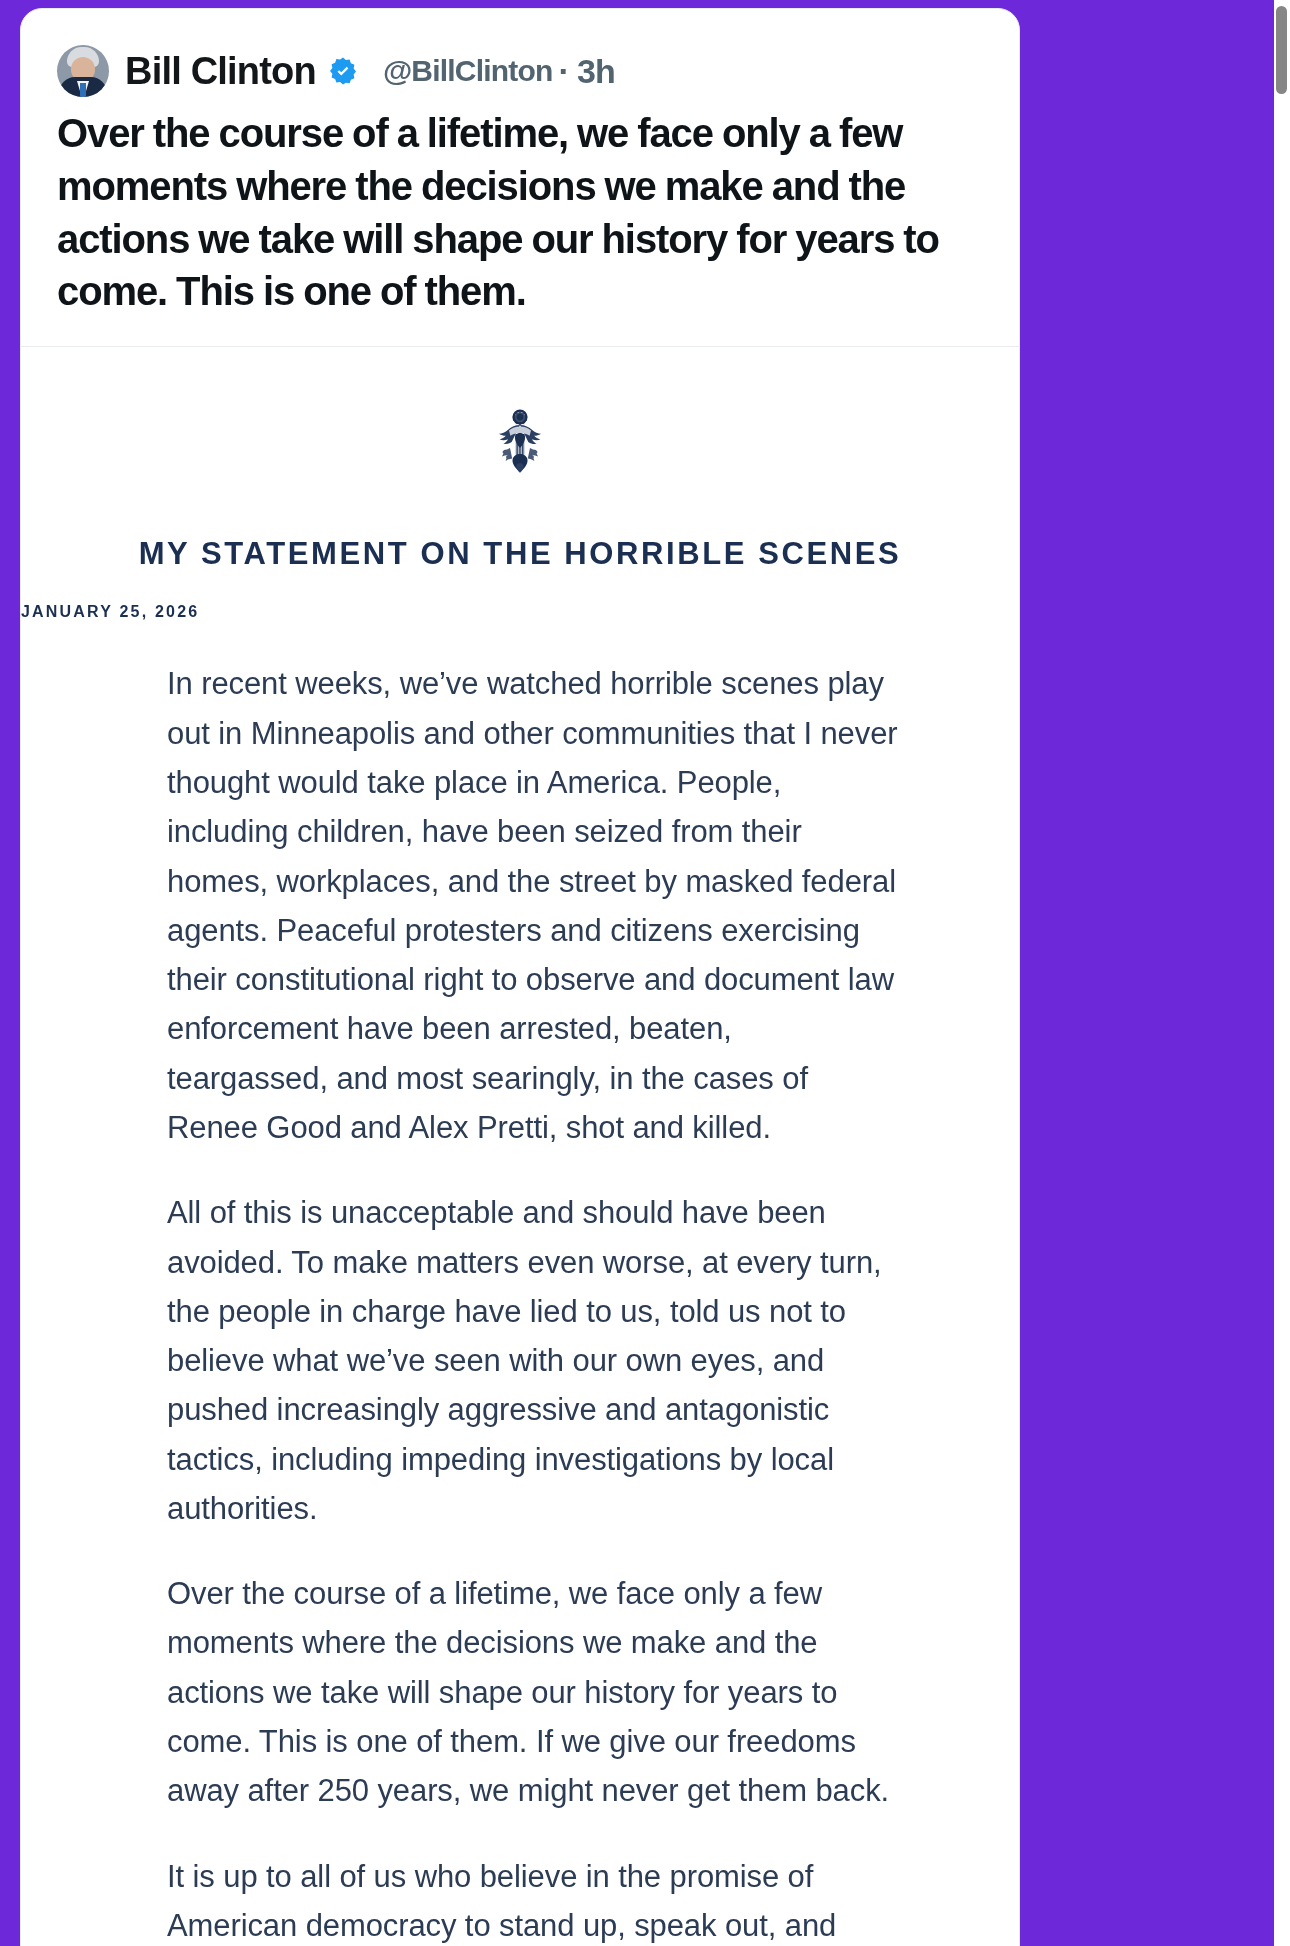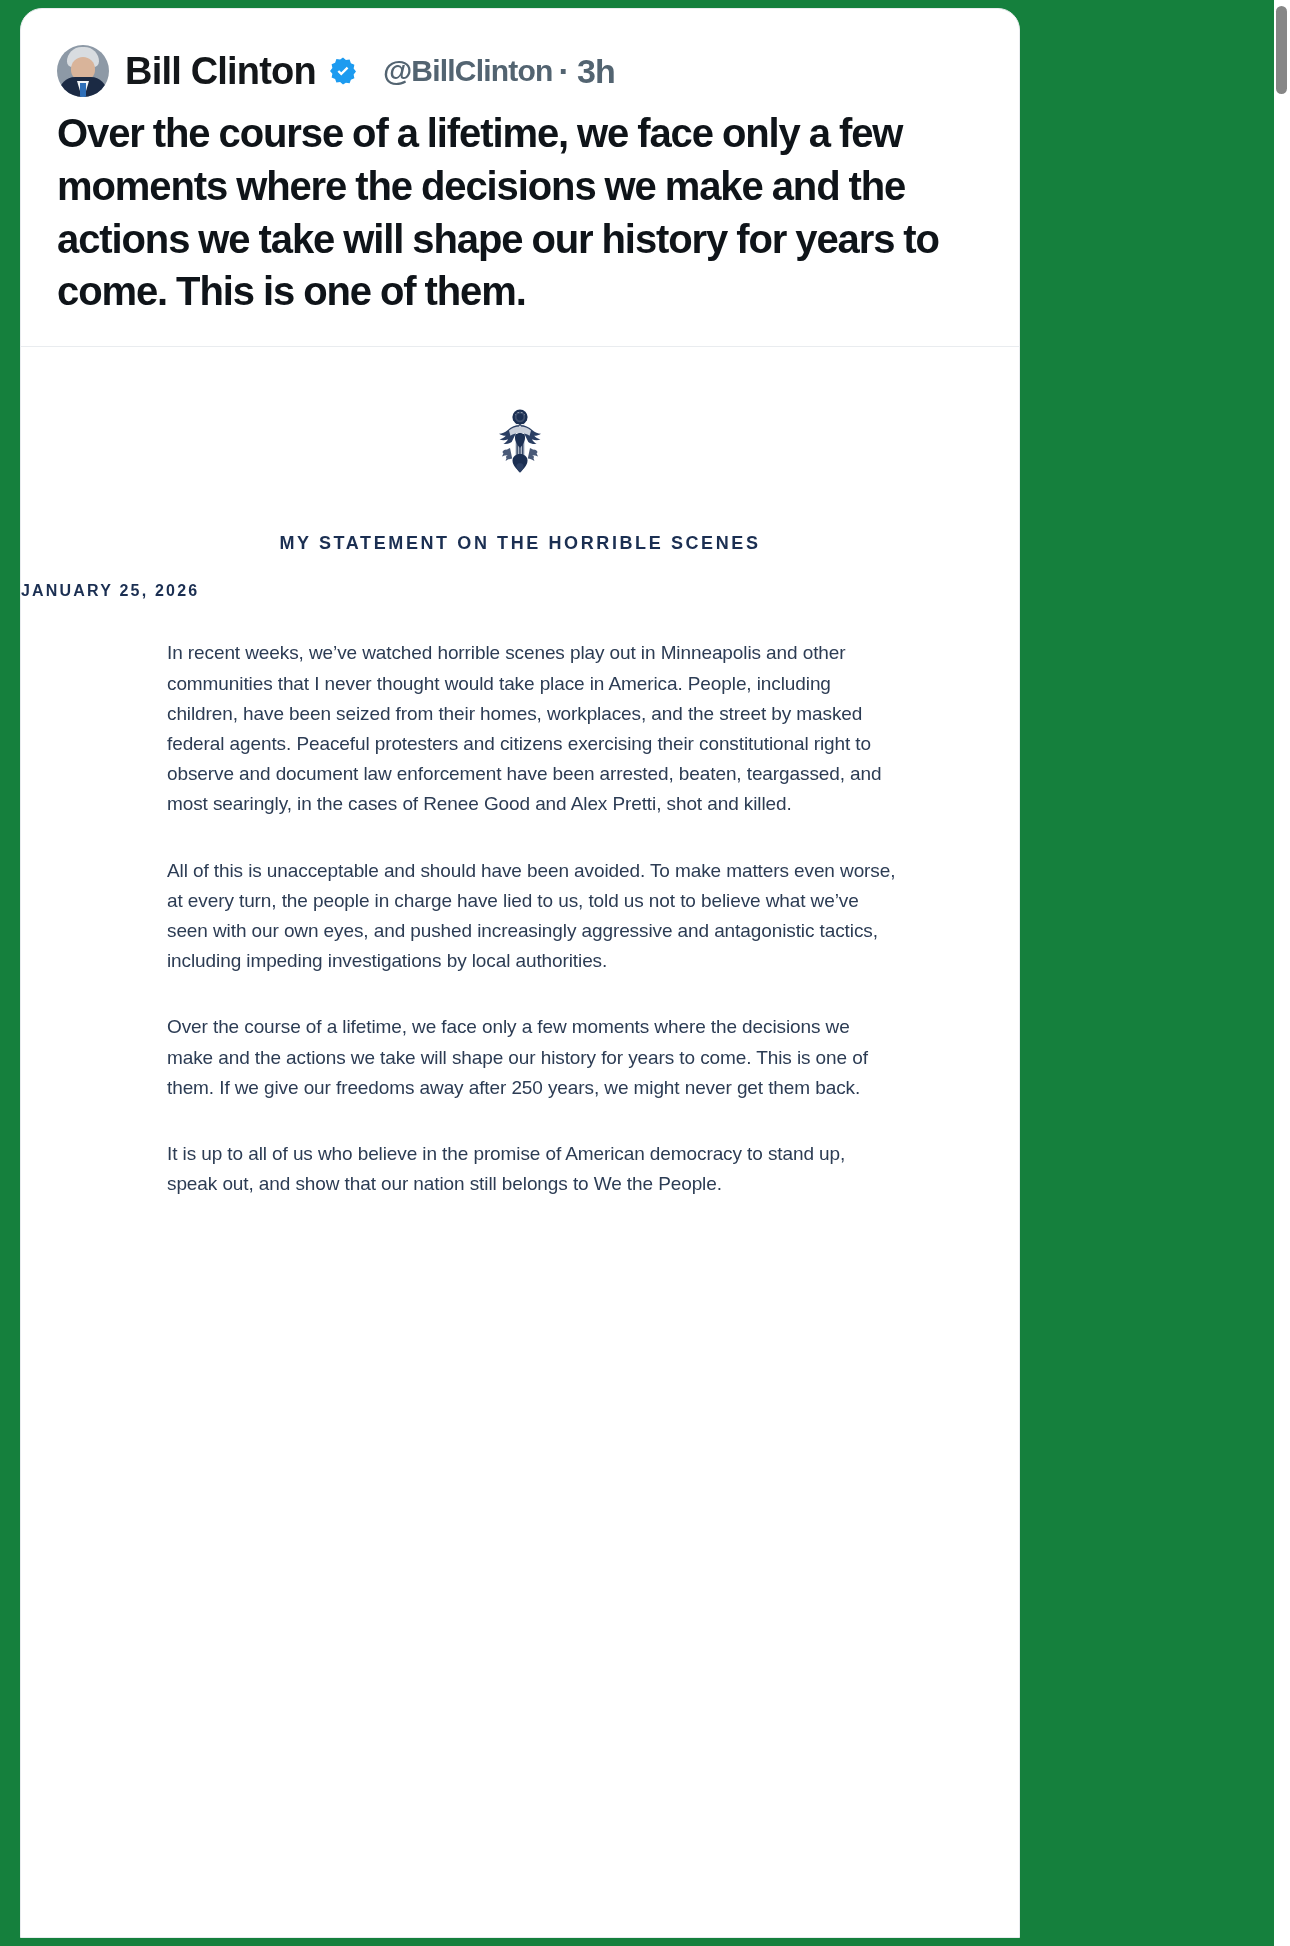--- a/index.html
+++ b/index.html
@@ -14,21 +14,21 @@
     overflow: hidden;
     position: relative;
   }
 
   
   .viewport {
     position: absolute;
     left: 0; top: 0;
     width: 1290px;
     height: 1946px;
-    background: #15803d;
+    background: #6d28d9;
   }
 
   
   .tweet-card {
     position: absolute;
     left: 20px;
     top: 8px;
     width: 1000px;
     min-height: 1930px;
     background: #ffffff;
@@ -157,21 +157,21 @@
   }
   .seal {
     width: 62px;
     height: 76px;
     display: block;
   }
 
   .statement-title {
     text-align: center;
     color: #1b2f52;
-    font-size: 18px;
+    font-size: 31px;
     font-weight: 700;
     letter-spacing: 2.6px;
     line-height: 1.62;
     padding: 0 60px;
     text-transform: uppercase;
   }
   .statement-date {
     text-align: left;
     color: #1b2f52;
     font-size: 16px;
@@ -180,21 +180,21 @@
     padding-top: 24px;
     text-transform: uppercase;
   }
 
   .statement-body {
     padding: 38px 120px 0 146px;
   }
   .statement-body p {
     margin: 0 0 36px 0;
     color: #2c3c54;
-    font-size: 19px;
+    font-size: 31px;
     line-height: 1.59;
     letter-spacing: -0.1px;
   }
   .statement-body p:last-child {
     margin-bottom: 16px;
   }
 
   
   .scrollbar-track {
     position: absolute;

